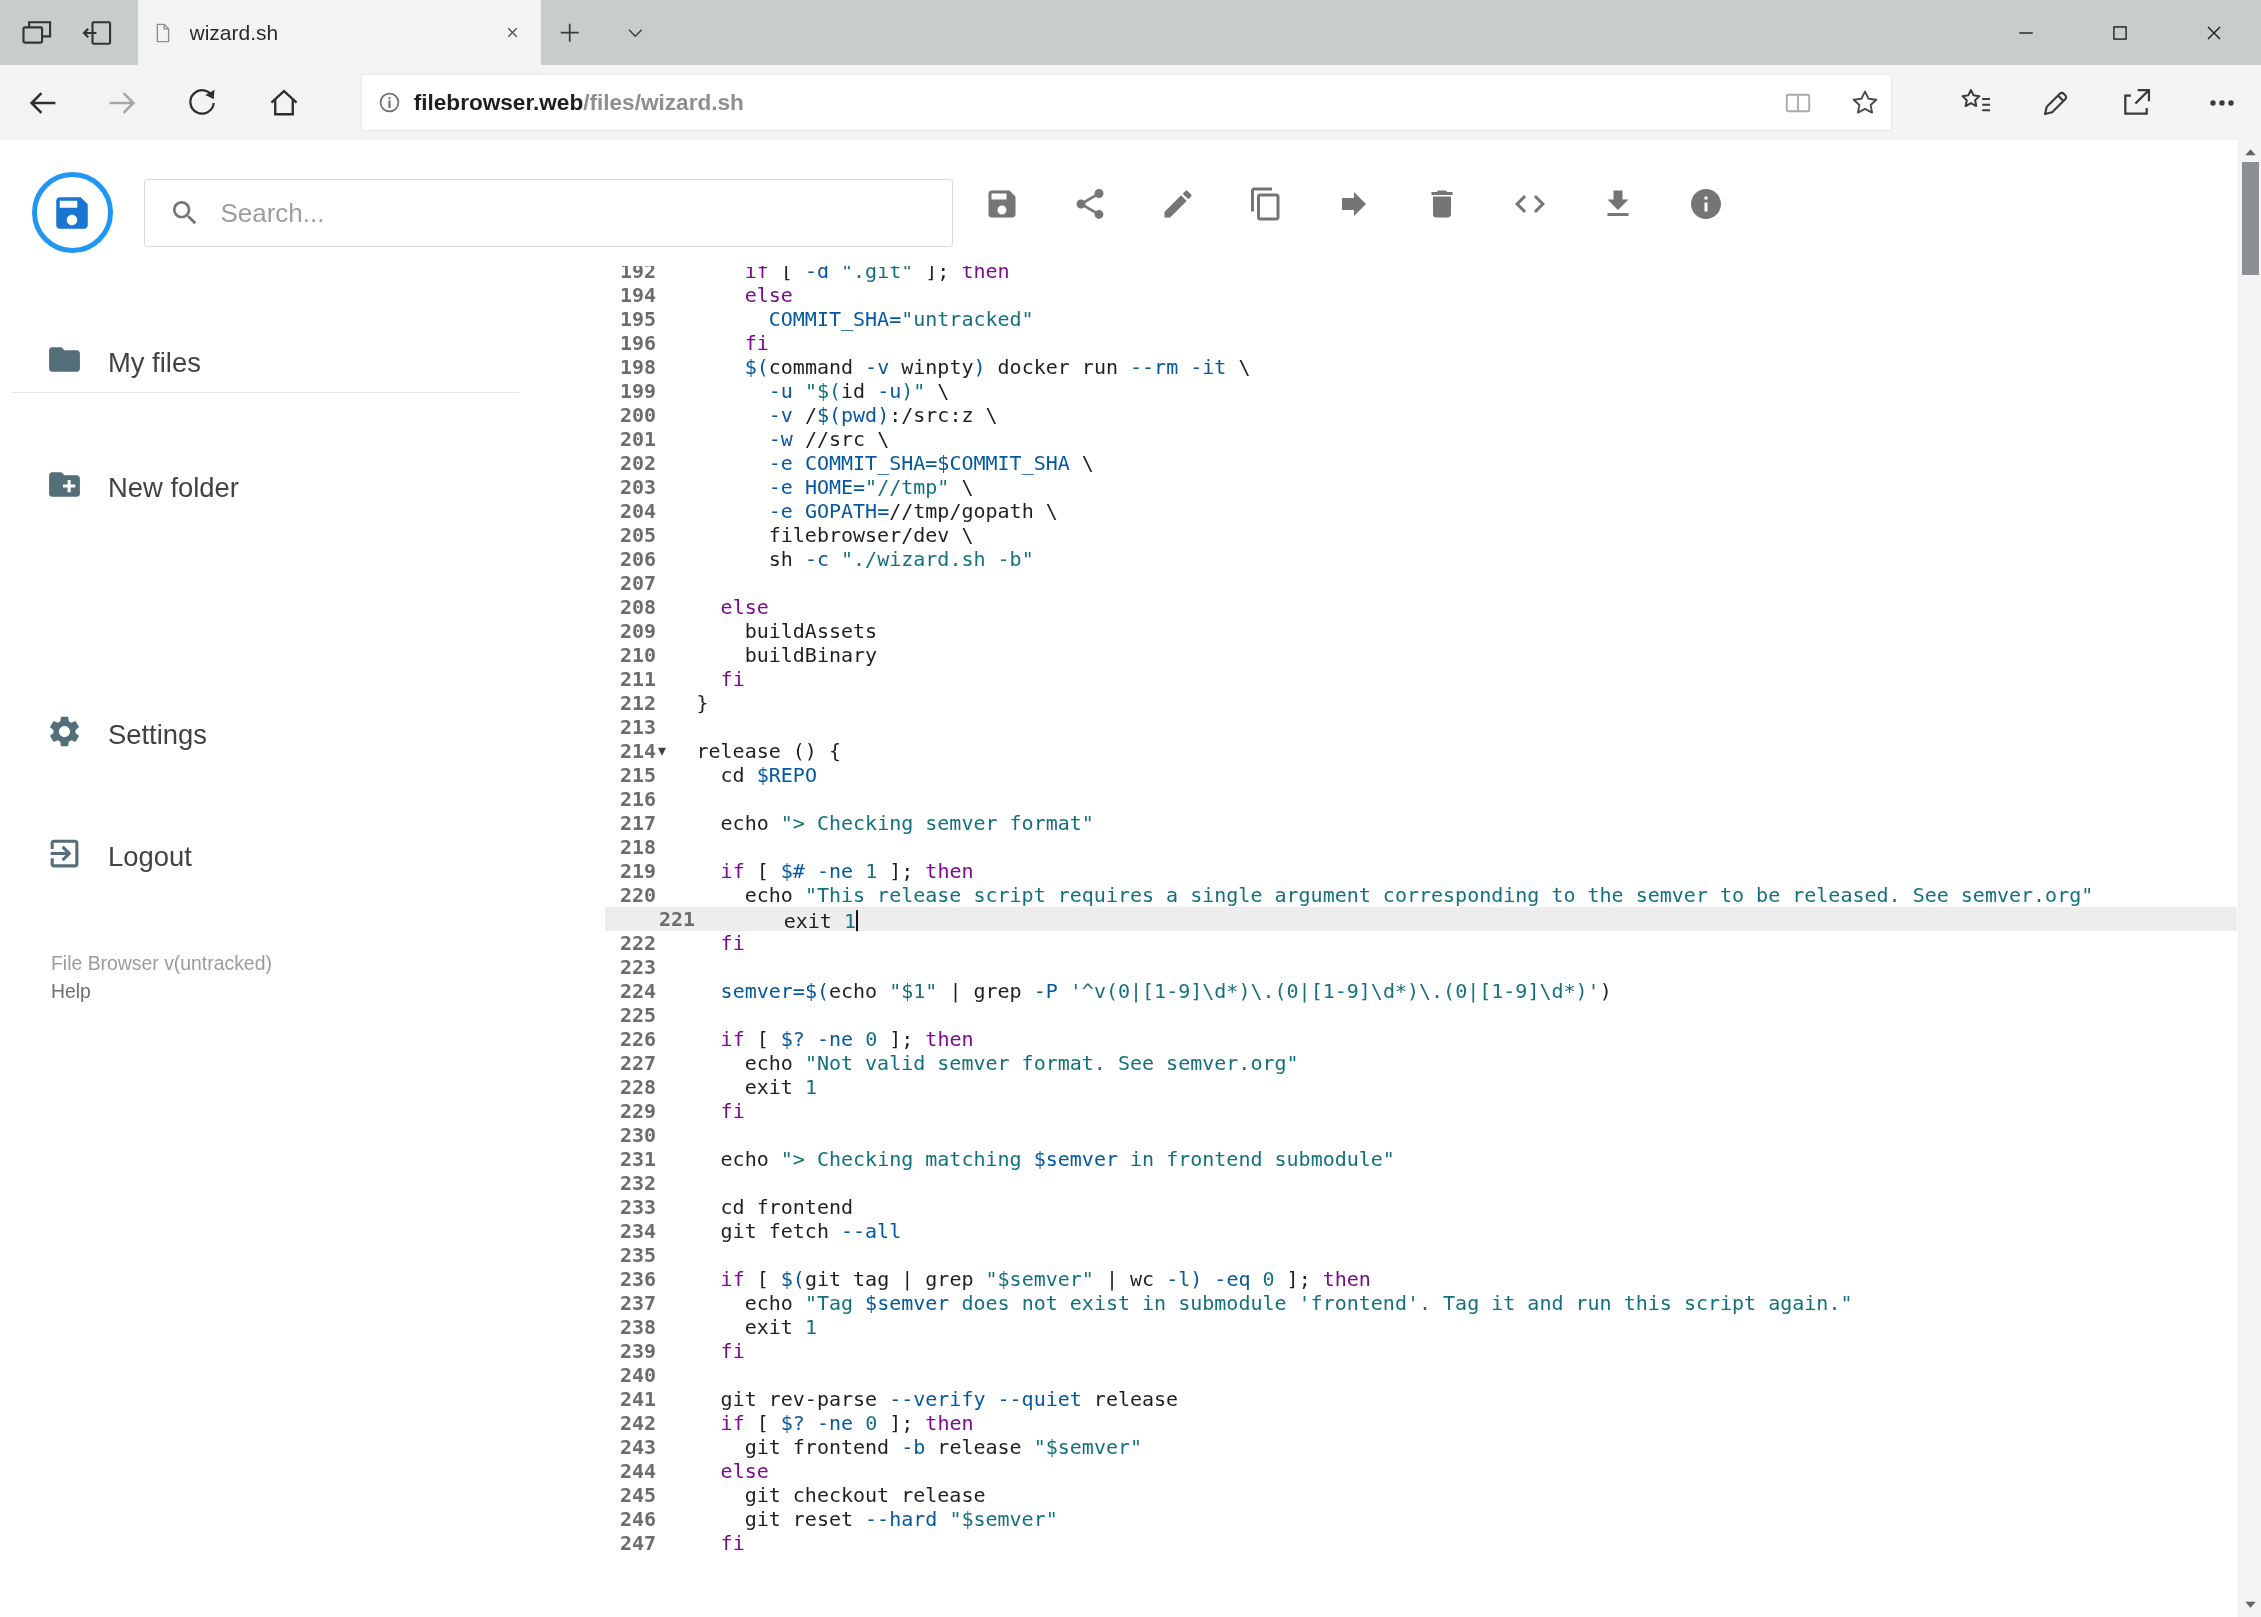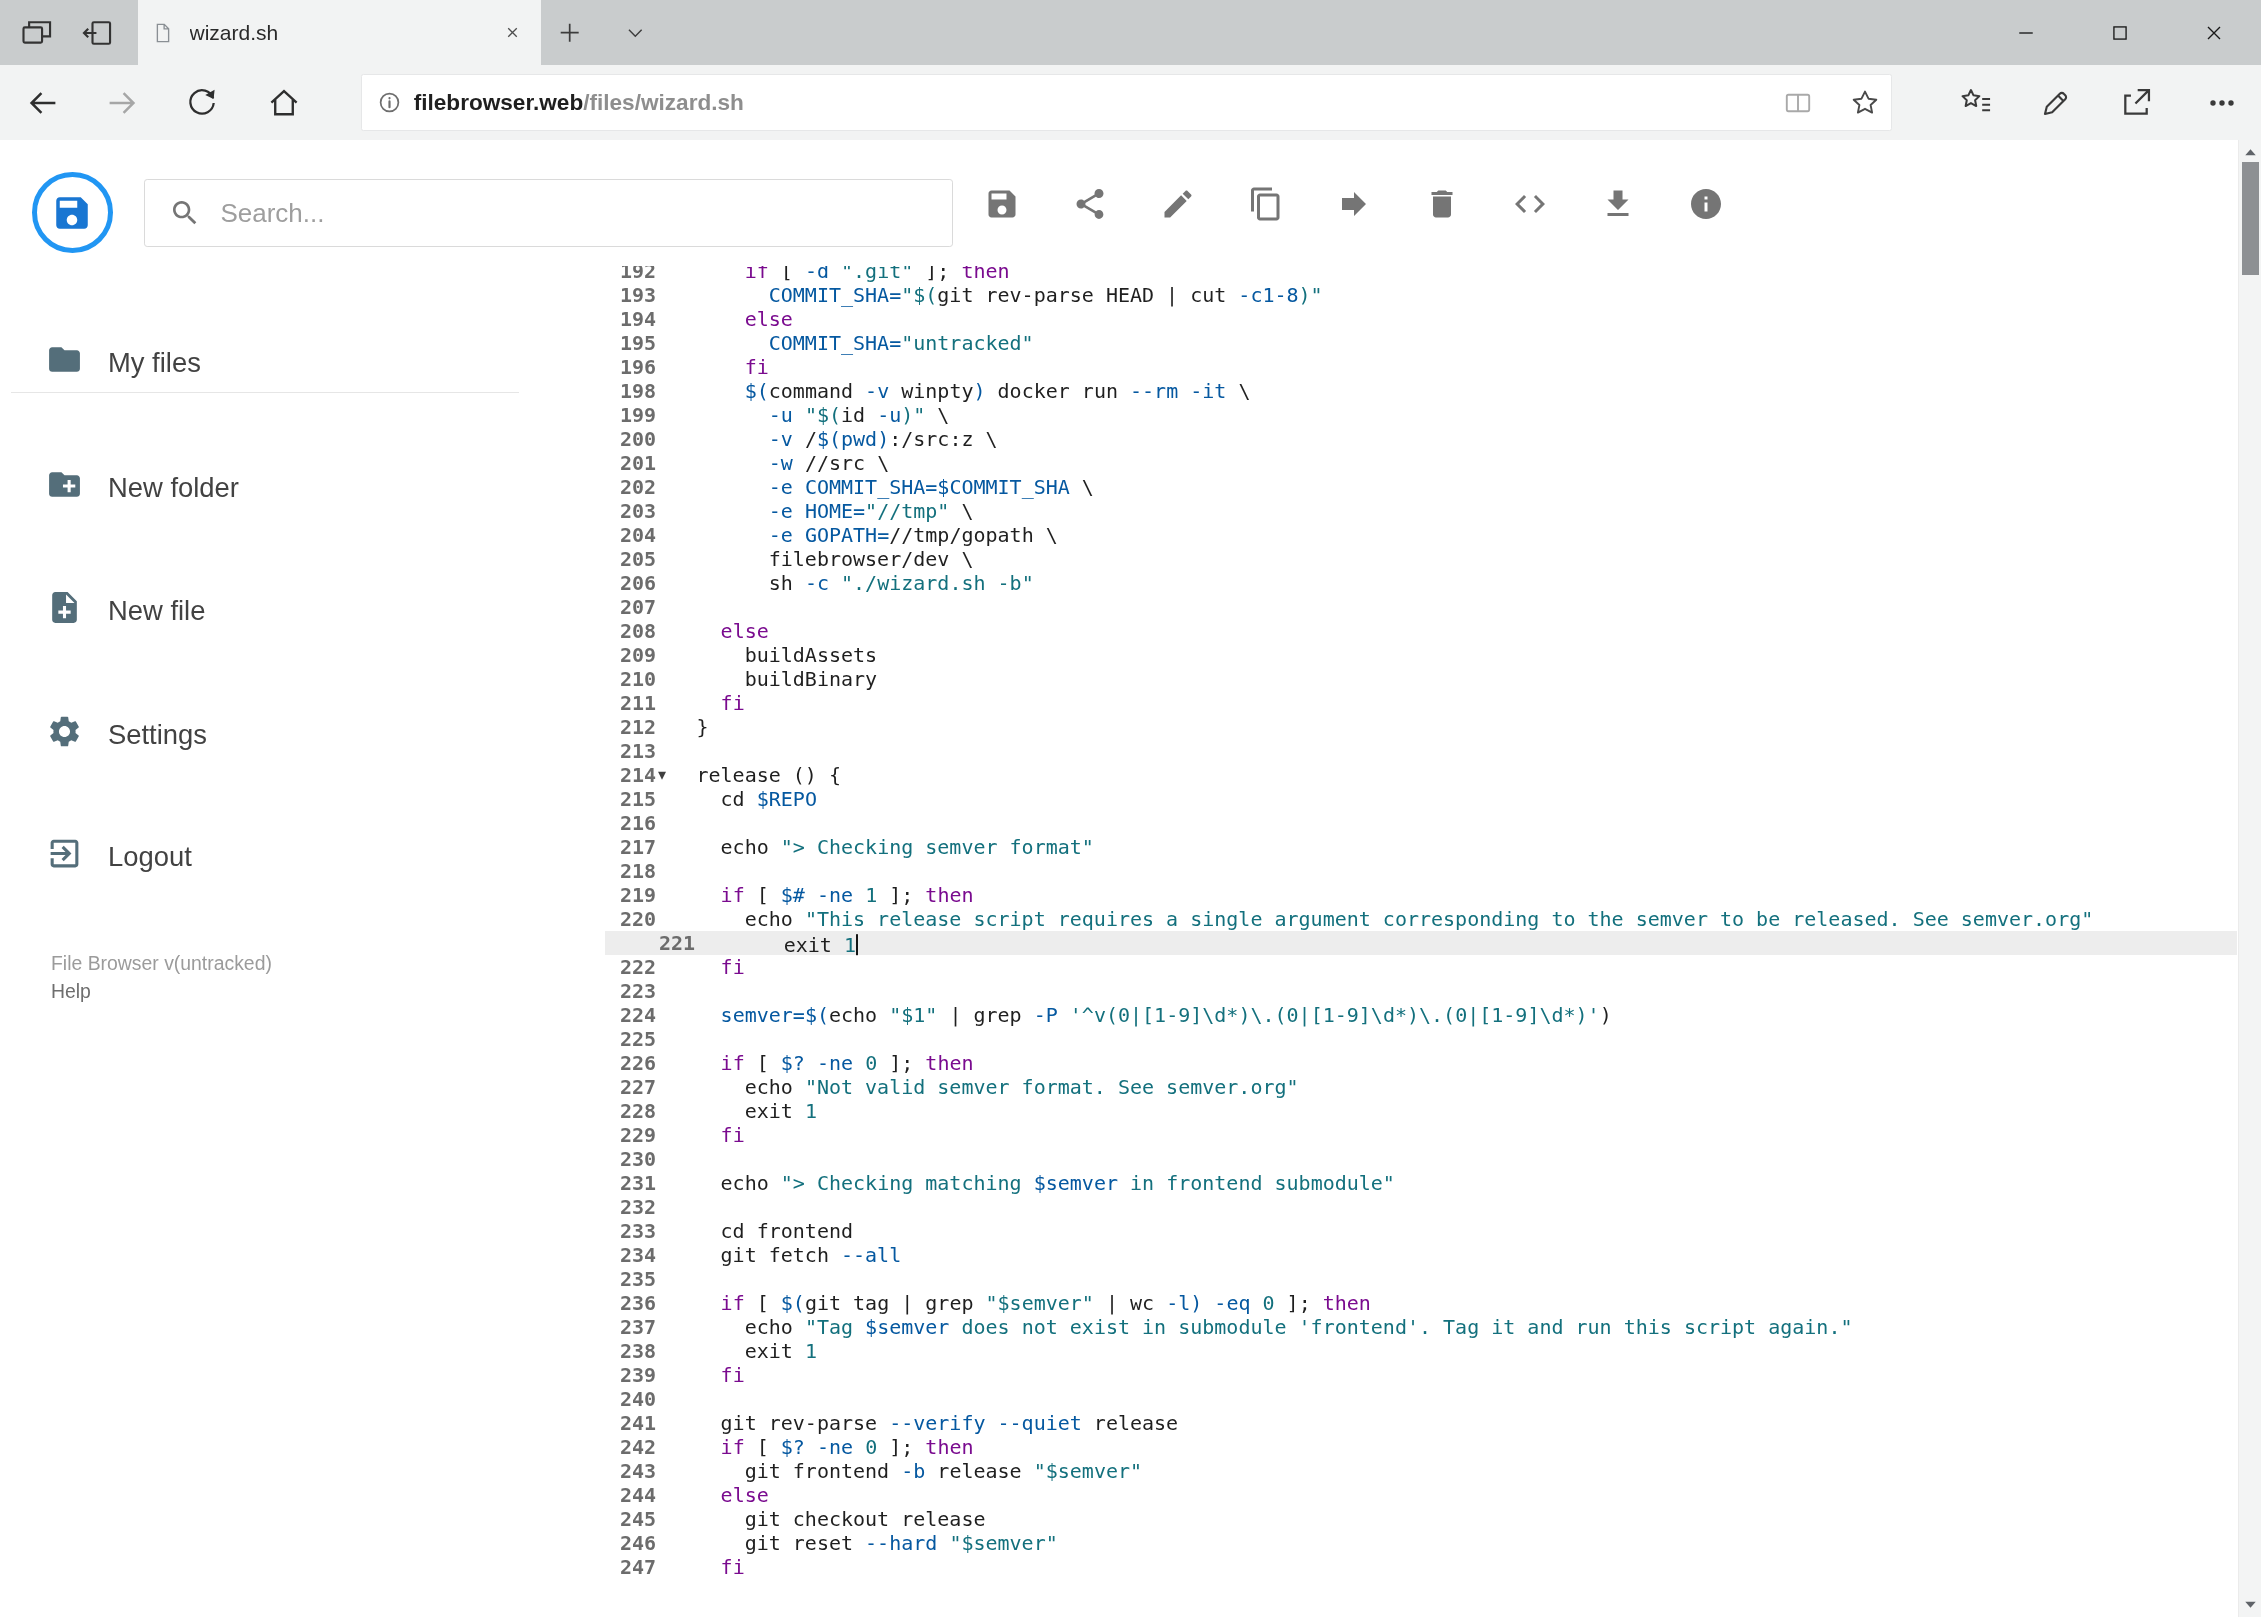--- a/index.html
+++ b/index.html
@@ -290,28 +290,20 @@
     </div>
     <div class="side-divider"></div>
     <div class="side-item" style="top:157px">
       <span class="sico">
         <svg width="37" height="37" viewBox="0 0 24 24">
             <path fill="currentColor" d="M20 6h-8l-2-2H4c-1.1 0-1.99.9-1.99 2L2 18c0 1.1.9 2 2 2h16c1.1 0 2-.9 2-2V8c0-1.1-.9-2-2-2zm-1 8h-3v3h-2v-3h-3v-2h3V9h2v3h3v2z"></path>
           </svg>
       </span>
       <span class="slabel">New folder</span>
     </div>
-    <div class="side-item" style="top:280px">
-      <span class="sico">
-        <svg width="37" height="37" viewBox="0 0 24 24">
-            <path fill="currentColor" d="M14 2H6c-1.1 0-1.99.9-1.99 2L4 20c0 1.1.89 2 1.99 2H18c1.1 0 2-.9 2-2V8l-6-6zm2 14h-3v3h-2v-3H8v-2h3v-3h2v3h3v2zm-3-7V3.5L18.5 9H13z"></path>
-          </svg>
-      </span>
-      <span class="slabel">New file</span>
-    </div>
     <div class="side-item" style="top:404px">
       <span class="sico">
         <svg width="37" height="37" viewBox="0 0 24 24">
             <path fill="currentColor" d="M19.14 12.94c.04-.3.06-.61.06-.94 0-.32-.02-.64-.07-.94l2.03-1.58c.18-.14.23-.41.12-.61l-1.92-3.32c-.12-.22-.37-.29-.59-.22l-2.39.96c-.5-.38-1.03-.7-1.62-.94l-.36-2.54c-.04-.24-.24-.41-.48-.41h-3.84c-.24 0-.43.17-.47.41l-.36 2.54c-.59.24-1.13.57-1.62.94l-2.39-.96c-.22-.08-.47 0-.59.22L2.74 8.87c-.12.21-.08.47.12.61l2.03 1.58c-.05.3-.09.63-.09.94s.02.64.07.94l-2.03 1.58c-.18.14-.23.41-.12.61l1.92 3.32c.12.22.37.29.59.22l2.39-.96c.5.38 1.03.7 1.62.94l.36 2.54c.05.24.24.41.48.41h3.84c.24 0 .44-.17.47-.41l.36-2.54c.59-.24 1.13-.56 1.62-.94l2.39.96c.22.08.47 0 .59-.22l1.92-3.32c.12-.22.07-.47-.12-.61l-2.01-1.58zM12 15.6c-1.98 0-3.6-1.62-3.6-3.6s1.62-3.6 3.6-3.6 3.6 1.62 3.6 3.6-1.62 3.6-3.6 3.6z"></path>
           </svg>
       </span>
       <span class="slabel">Settings</span>
     </div>
     <div class="side-item" style="top:526px">
       <span class="sico">
@@ -331,26 +323,20 @@
   <div class="editor">
     <div id="code-rows">
         <div class="cm-row">
           <div class="cm-gutter">
             <span class="num">192</span>
           </div>
           <pre class="cm-code"><span class="tk-p">    </span><span class="tk-k">if</span><span class="tk-p"> [ </span><span class="tk-a">-d</span><span class="tk-p"> </span><span class="tk-s">".git"</span><span class="tk-p"> ]; </span><span class="tk-k">then</span></pre>
         </div>
         <div class="cm-row">
           <div class="cm-gutter">
-            <span class="num">193</span>
-          </div>
-          <pre class="cm-code"><span class="tk-p">      </span><span class="tk-v">COMMIT_SHA=</span><span class="tk-s">"$(</span><span class="tk-p">git rev-parse HEAD | cut </span><span class="tk-a">-c1-8</span><span class="tk-s">)"</span></pre>
-        </div>
-        <div class="cm-row">
-          <div class="cm-gutter">
             <span class="num">194</span>
           </div>
           <pre class="cm-code"><span class="tk-p">    </span><span class="tk-k">else</span></pre>
         </div>
         <div class="cm-row">
           <div class="cm-gutter">
             <span class="num">195</span>
           </div>
           <pre class="cm-code"><span class="tk-p">      </span><span class="tk-v">COMMIT_SHA=</span><span class="tk-s">"untracked"</span></pre>
         </div>

